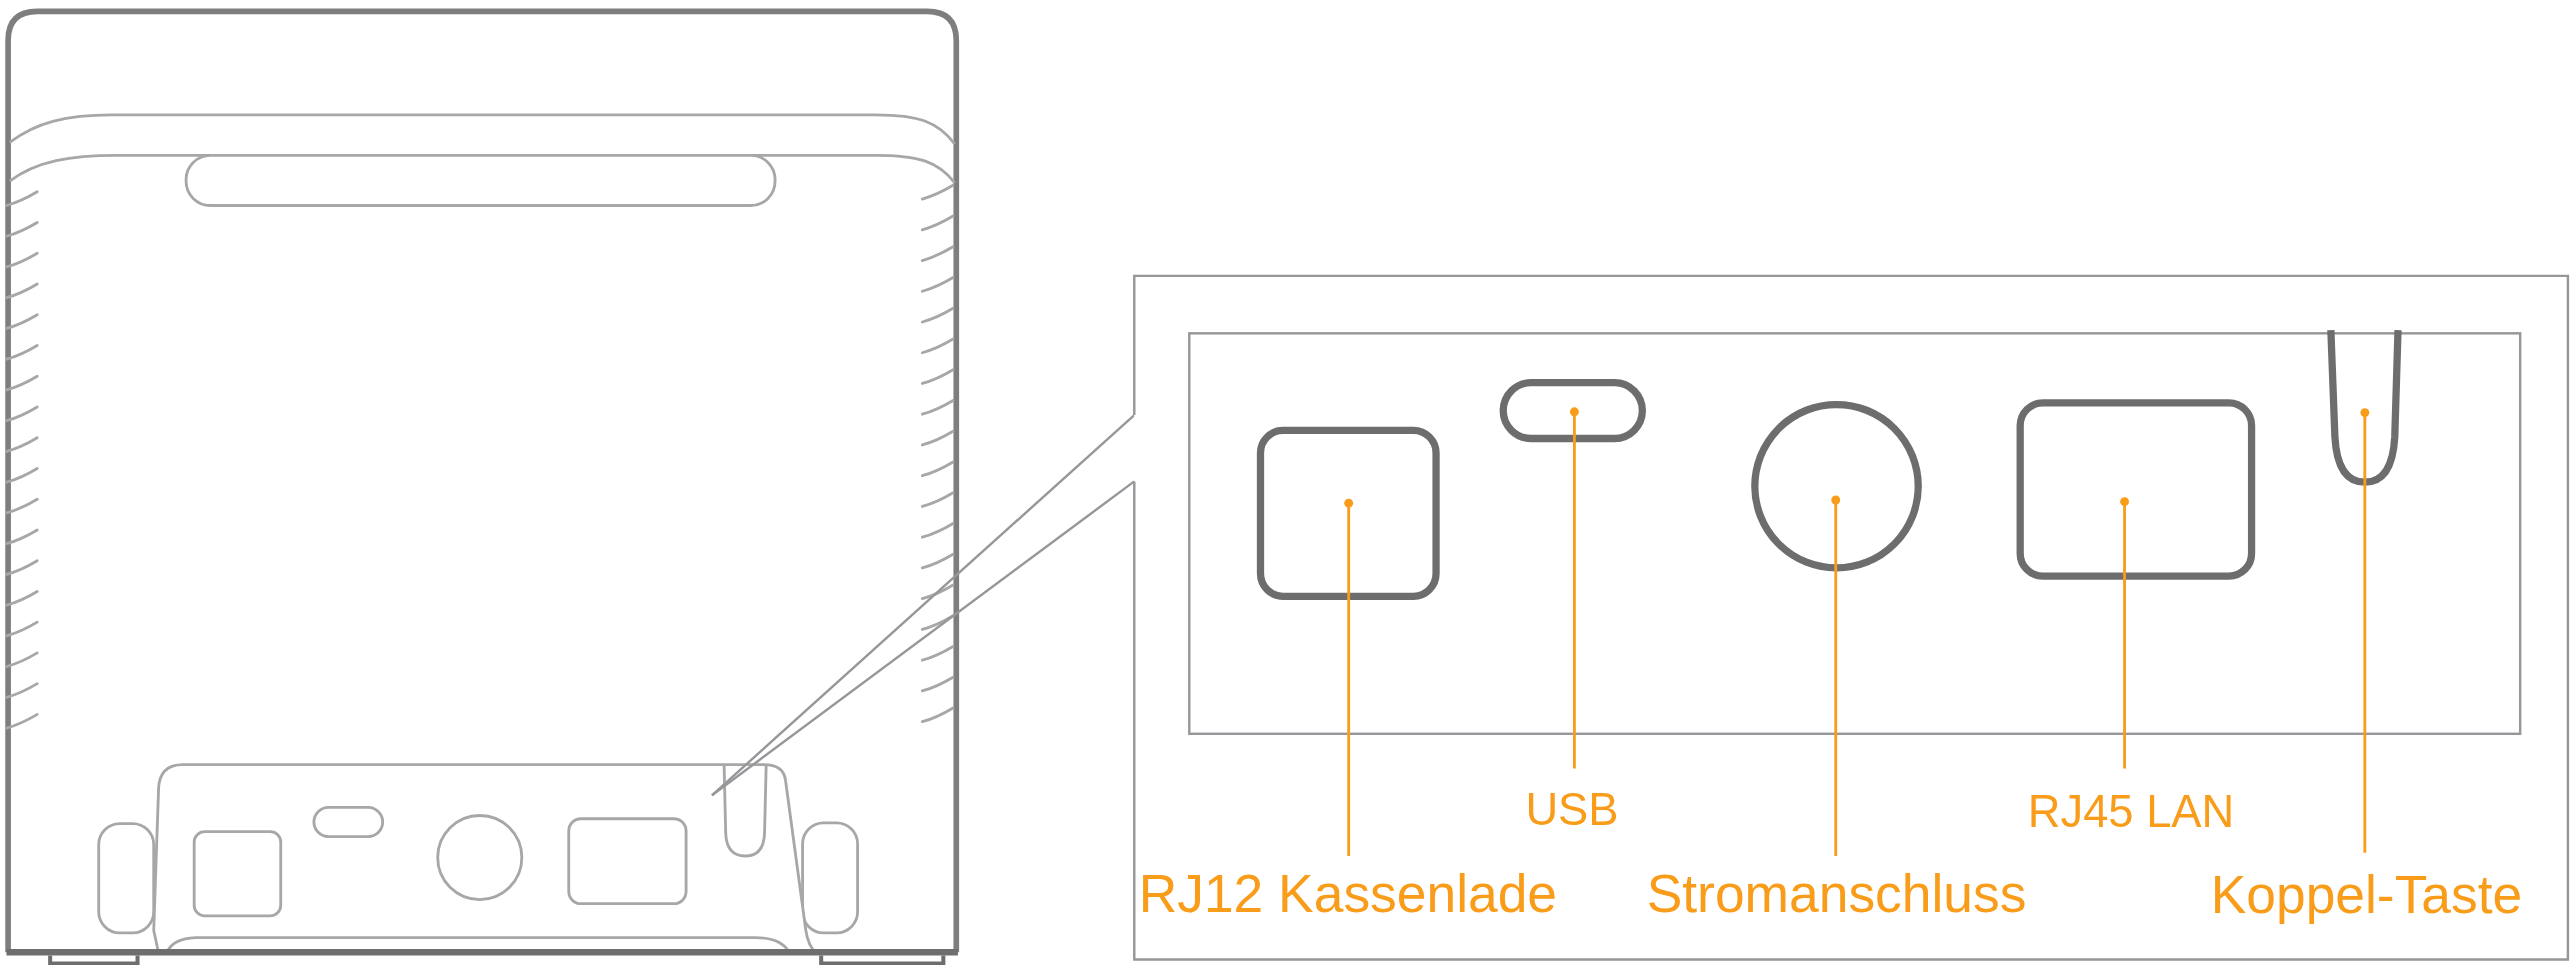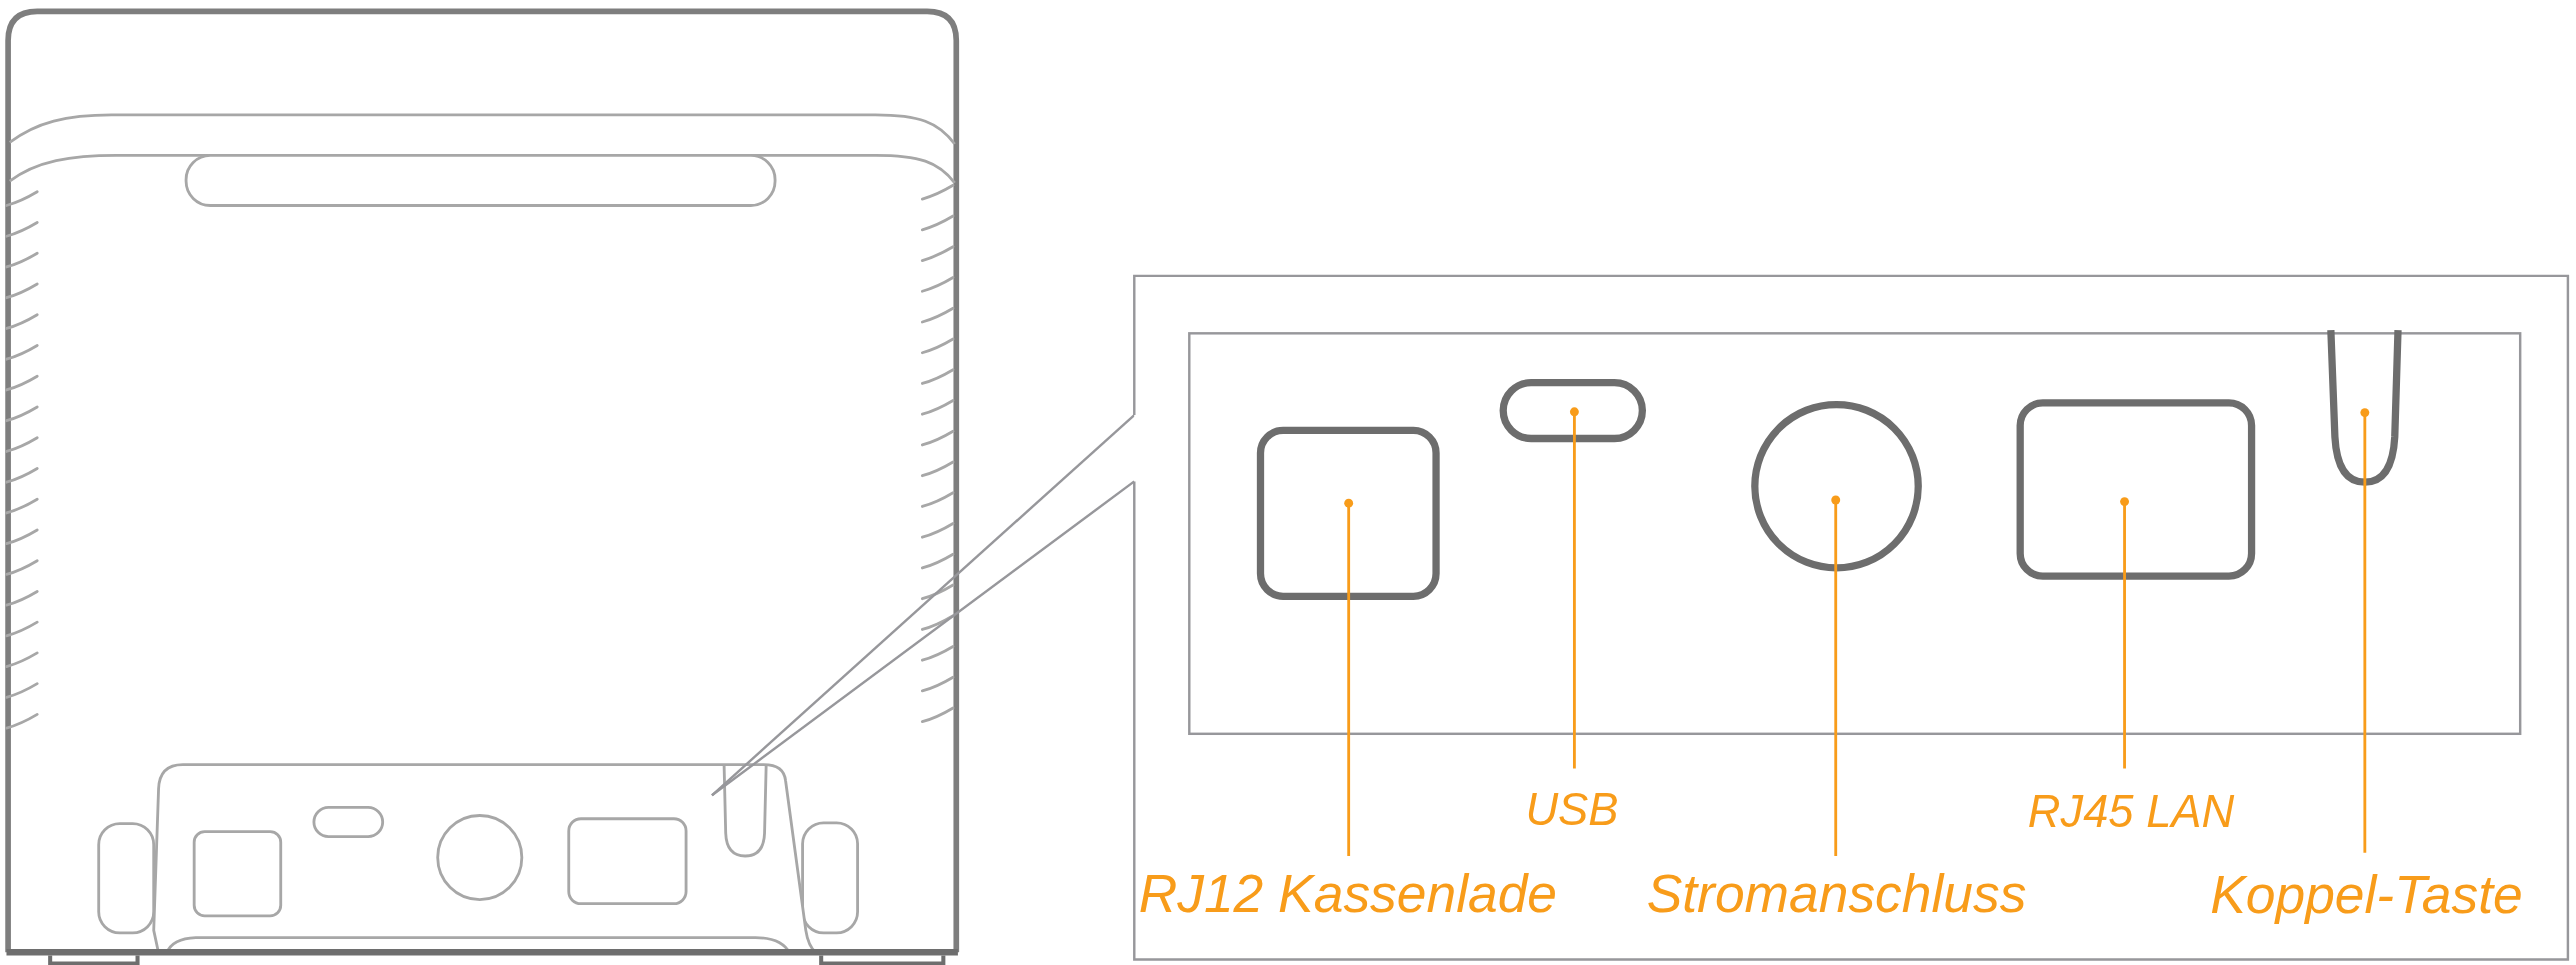--- a/index.html
+++ b/index.html
@@ -1,16 +1,16 @@
 <!DOCTYPE html>
 <html style="font-size:13px"><head>
 <meta charset="utf-8">
 <style>
   html,body{margin:0;padding:0;background:#ffffff;}
-  .stage{position:relative;width:2576px;height:966px;background:#ffffff;overflow:hidden;font-style:italic;}
+  .stage{position:relative;width:2576px;height:966px;background:#ffffff;overflow:hidden;}
   svg{display:block;}
   text{font-family:"Liberation Sans","DejaVu Sans",sans-serif;fill:#F89C1A;}
   .lbl-sm{font-size:56px;}
   .lbl-lg{font-size:66px;}
   .mid{text-anchor:middle;}
   
   .body-stroke{stroke:#7e7e7e;stroke-width:7;fill:none;}
   .dark-stroke{stroke:#6e6e6e;stroke-width:8;fill:none;}
   .lite{stroke:#a7a7a7;stroke-width:3.5;fill:none;}
   .lite-f{stroke:#a7a7a7;stroke-width:3.5;fill:#ffffff;}

